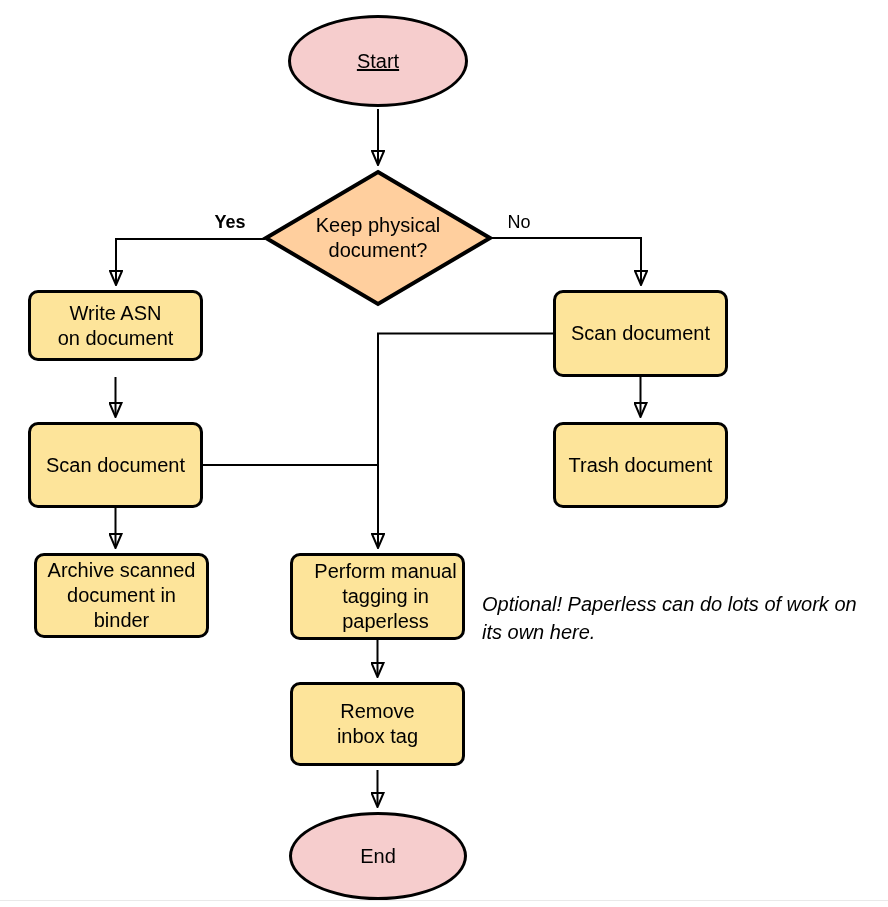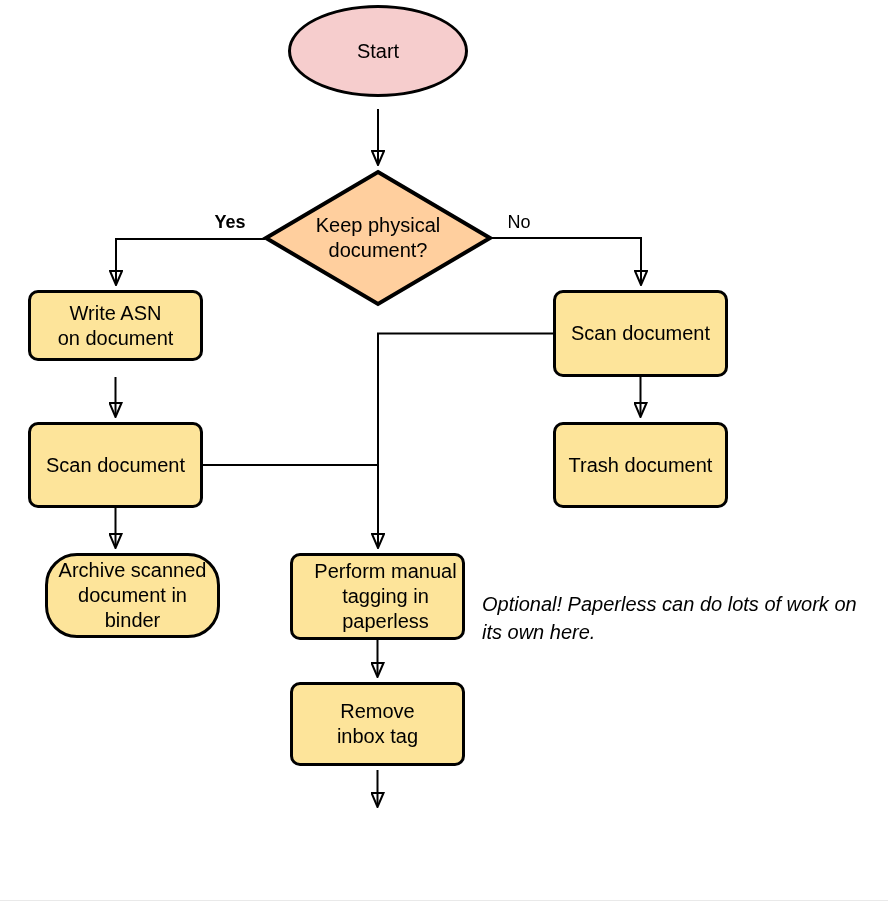--- a/index.html
+++ b/index.html
@@ -90,40 +90,40 @@
     <path d="M115.5,508 L115.5,547" marker-end="url(#arrow)"></path>
     <path d="M640.5,377 L640.5,416" marker-end="url(#arrow)"></path>
     <path d="M553,333.5 L378,333.5 L378,547" marker-end="url(#arrow)"></path>
     <path d="M203,465 L379,465"></path>
     <path d="M377.5,640 L377.5,676" marker-end="url(#arrow)"></path>
     <path d="M377.5,770 L377.5,806" marker-end="url(#arrow)"></path>
 
     <polygon class="diamond" points="378,172 490,238 378,304 266,238"></polygon>
   </svg>
 
-  <div class="node terminator" style="left:288px;top:5px;width:180px;height:92px;">
+  <div class="node terminator" style="left:288px;top:15px;width:180px;height:92px;text-decoration:underline;">
     <span>Start</span>
   </div>
 
   <div class="decision-label" style="left:288px;top:210px;width:180px;height:56px;">Keep physical
 document?</div>
 
   <div class="edge-label" style="left:203px;top:212px;width:54px;font-weight:bold;">Yes</div>
   <div class="edge-label" style="left:492px;top:212px;width:54px;">No</div>
 
   <div class="node process" style="left:28px;top:290px;width:175px;height:71px;">
     <span>Write ASN
 on document</span>
   </div>
 
   <div class="node process" style="left:28px;top:422px;width:175px;height:86px;">
     <span>Scan document</span>
   </div>
 
-  <div class="node process" style="left:45px;top:553px;width:175px;height:85px;border-radius:32px;">
+  <div class="node process" style="left:34px;top:553px;width:175px;height:85px;">
     <span>Archive scanned
 document in
 binder</span>
   </div>
 
   <div class="node process" style="left:553px;top:290px;width:175px;height:87px;">
     <span>Scan document</span>
   </div>
 
   <div class="node process" style="left:553px;top:422px;width:175px;height:86px;">
@@ -137,15 +137,18 @@
   </div>
 
   <div class="note" style="left:482px;top:590px;width:440px;">Optional! Paperless can do lots of work on
 its own here.</div>
 
   <div class="node process" style="left:290px;top:682px;width:175px;height:84px;">
     <span>Remove
 inbox tag</span>
   </div>
 
+  <div class="node terminator" style="left:289px;top:812px;width:178px;height:88px;">
+    <span>End</span>
+  </div>
 
   <div class="page-divider"></div>
 </div>
 
 </body></html>

